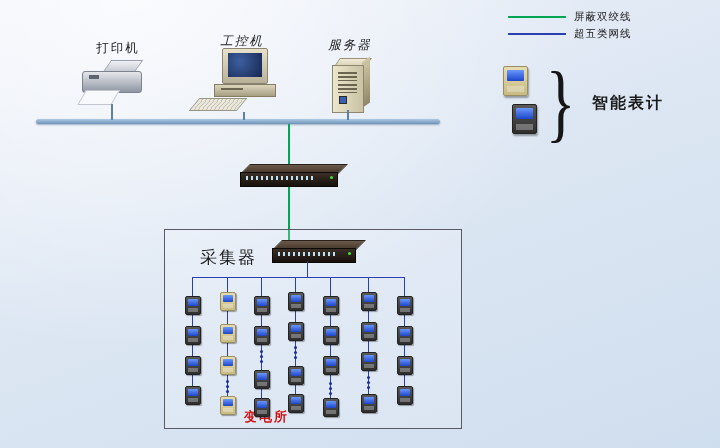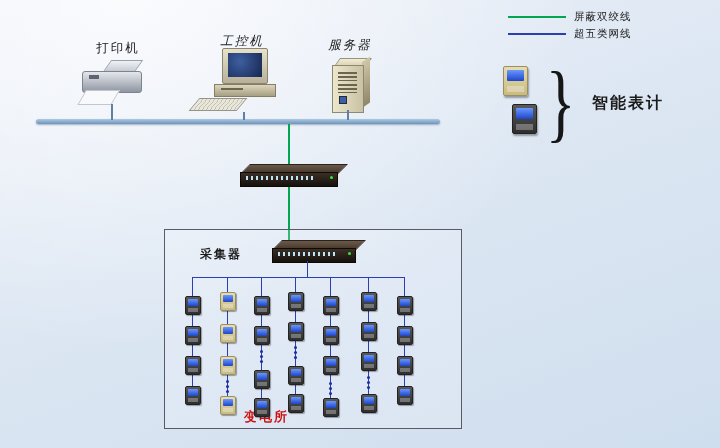--- a/index.html
+++ b/index.html
@@ -86,21 +86,21 @@
        box-shadow:0 5px 0 #1e2f9e, 0 10px 0 #1e2f9e;}
   .col-wire{position:absolute;width:1px;z-index:1;}
 
   
   .cbox{position:absolute;left:164px;top:229px;width:296px;height:198px;border:1px solid #5a5a66;
         background:rgba(250,252,255,.22);}
 
   .brace{position:absolute;font-size:86px;line-height:84px;font-weight:400;color:#161616;
         transform:scaleX(.72);font-family:"Liberation Serif","DejaVu Serif",serif;}
   .smart-label{position:absolute;font-size:16px;font-weight:bold;letter-spacing:2px;}
-  .collector-label{position:absolute;font-size:12px;font-weight:bold;letter-spacing:2px;}
+  .collector-label{position:absolute;font-size:17px;font-weight:normal;letter-spacing:2px;}
   .substation-label{position:absolute;font-size:13px;font-weight:bold;letter-spacing:2px;color:#cc1111;}
 </style>
 </head>
 <body>
 
 <div class="stage">
 
   <div class="label" style="left:88px;top:40px;width:60px;">打印机</div>
   <div class="label" style="left:210px;top:33px;width:64px;font-style:italic;">工控机</div>
   <div class="label" style="left:320px;top:37px;width:60px;font-style:italic;">服务器</div>

